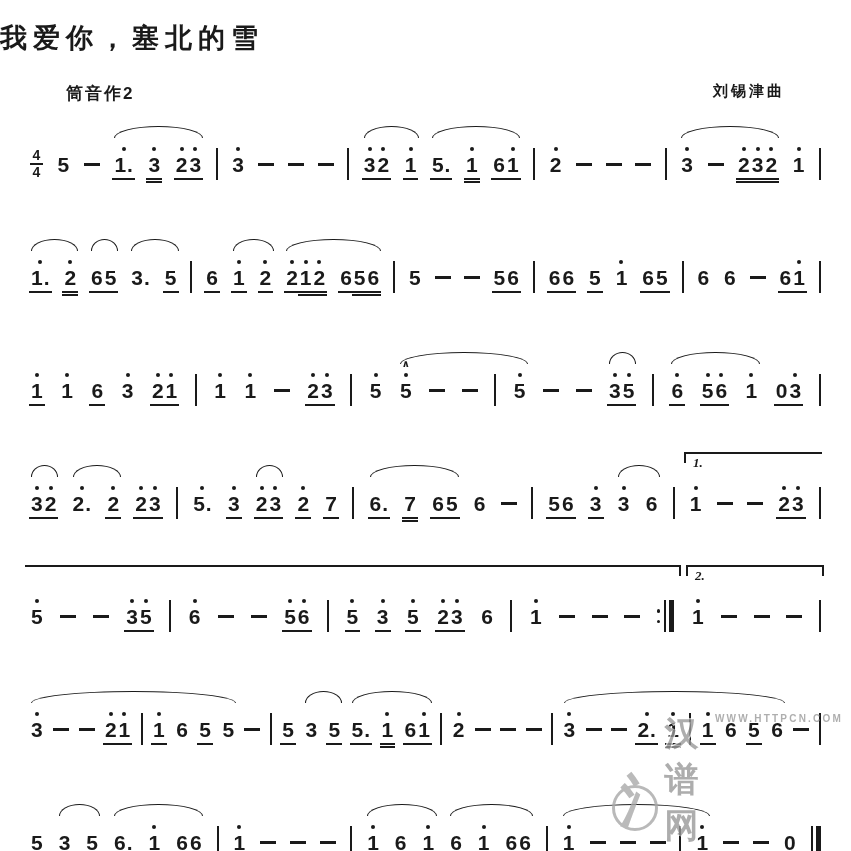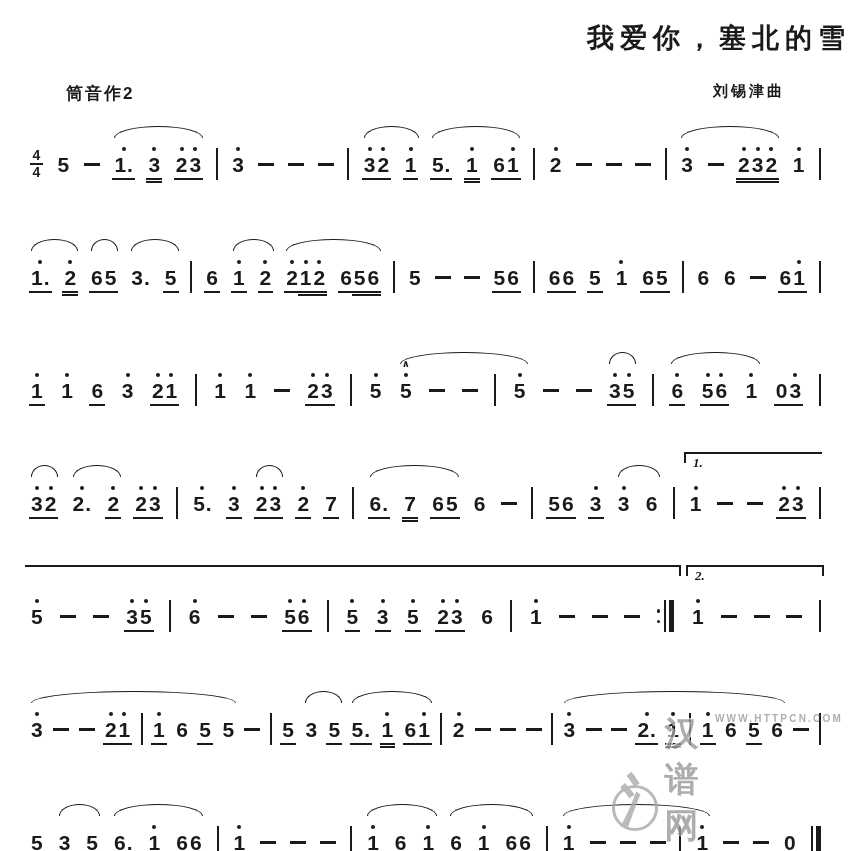--- a/index.html
+++ b/index.html
@@ -1,18 +1,18 @@
 <!DOCTYPE html>
 <html><head>
 <meta charset="utf-8">
 <style>
   html,body{margin:0;padding:0;background:#fff;}
   body{width:851px;height:851px;position:relative;overflow:hidden;
        font-family:"Liberation Sans",sans-serif;color:#1a1a1a;}
-  .title{ text-align:right; padding-top:20px; font:700 27px "Liberation Serif",serif; letter-spacing:6px;padding-left:8px;}
+  .title{ text-align:left; padding-top:20px; font:700 27px "Liberation Serif",serif; letter-spacing:6px;}
   .hdr{ display:flex; justify-content:space-between; padding:26px 66px 0 66px;gap:44px; }
   .hdr .left{ font:700 17px "Liberation Sans",sans-serif; letter-spacing:2px;}
   .hdr .right{ font:600 15px "Liberation Serif",serif; letter-spacing:3px;text-align:right;}
   #score{ padding:6px 30px 0 30px; }
   .line{ position:relative; height:74px; margin-bottom:39px;
          display:flex; justify-content:space-between; align-items:flex-end;}
   
   .grp{ display:inline-flex; align-items:flex-end;}
   .note{ display:inline-flex; flex-direction:column; align-items:center;
          position:relative; padding-bottom:9px; margin:0 1px;}

